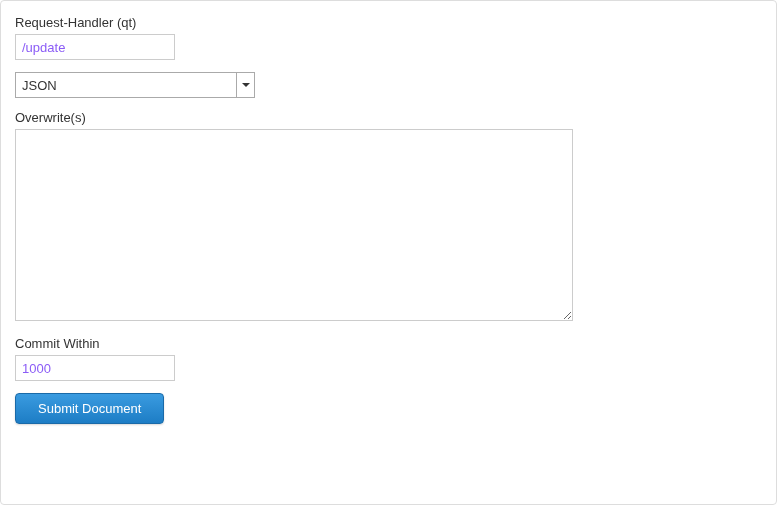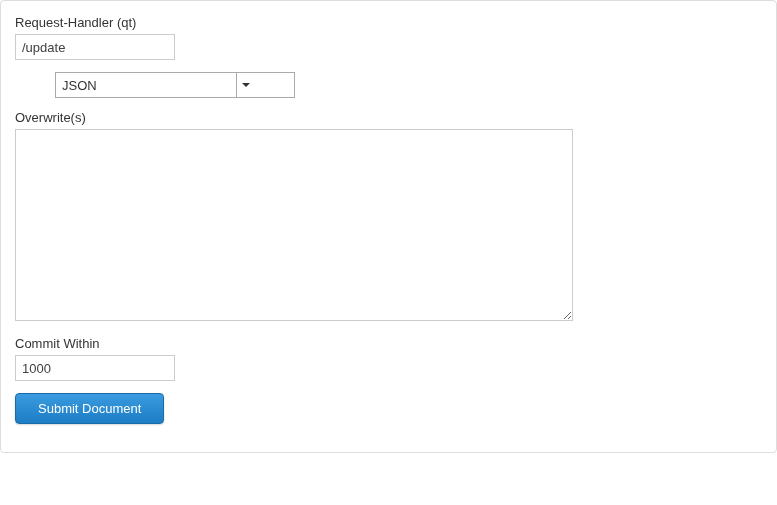--- a/index.html
+++ b/index.html
@@ -8,61 +8,60 @@
       padding: 0;
     }
     body {
       font-family: -apple-system, BlinkMacSystemFont, "Segoe UI", Arial, sans-serif;
       font-size: 13px;
       color: #333;
       background: #fff;
     }
     .container {
       width: 777px;
-      height: 453px;
+      height: 505px;
       border: 1px solid #ddd;
       border-radius: 4px;
       padding: 14px 14px 14px 14px;
     }
     .form-group {
       margin-bottom: 12px;
     }
     .form-label {
       display: block;
       margin-bottom: 4px;
       color: #333;
       font-size: 13px;
     }
     .text-input {
       border: 1px solid #ccc;
       padding: 4px 6px;
       font-size: 13px;
       font-family: inherit;
       width: 160px;
       height: 26px;
-      color: #404040;
+      color: #8b5cf6;
     }
     .select-wrapper {
       position: relative;
       display: inline-block;
       width: 240px;
     }
     .select-input {
       border: 1px solid #aaa;
       padding: 4px 24px 4px 6px;
       font-size: 13px;
       font-family: inherit;
       width: 100%;
       height: 26px;
       background: #fff;
       appearance: none;
       -webkit-appearance: none;
       -moz-appearance: none;
       color: #333;
-      margin-left: 40px;
     }
     .select-arrow {
       position: absolute;
       right: 1px;
       top: 1px;
       bottom: 1px;
       width: 18px;
       border-left: 1px solid #aaa;
       display: flex;
       align-items: center;

